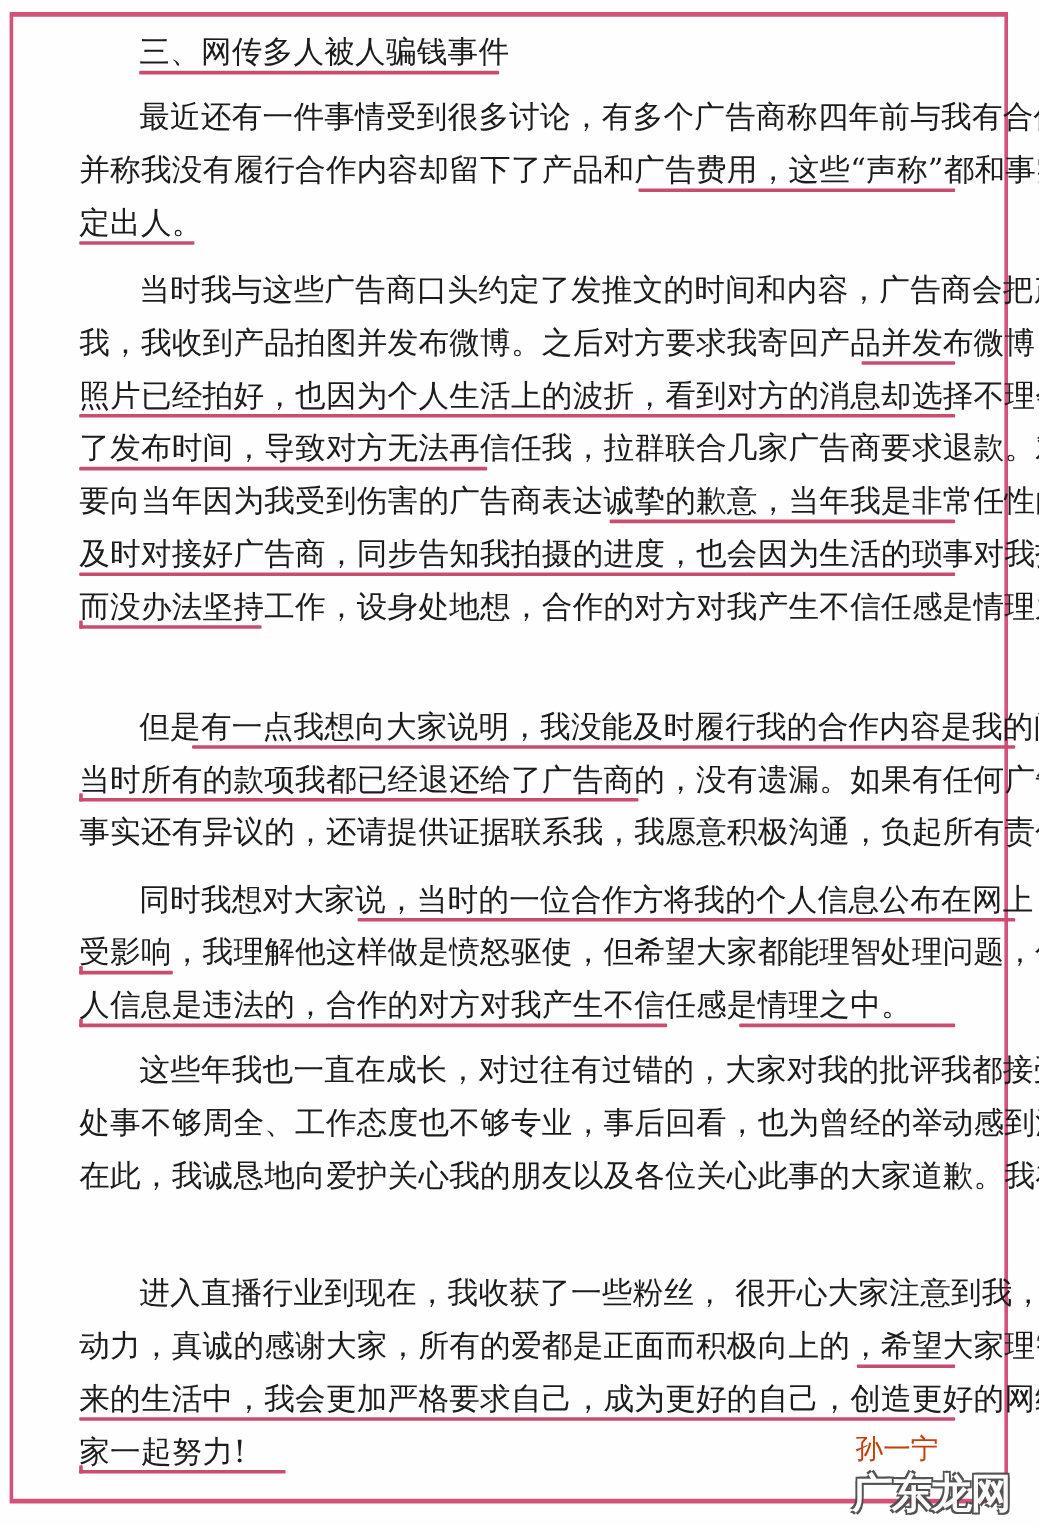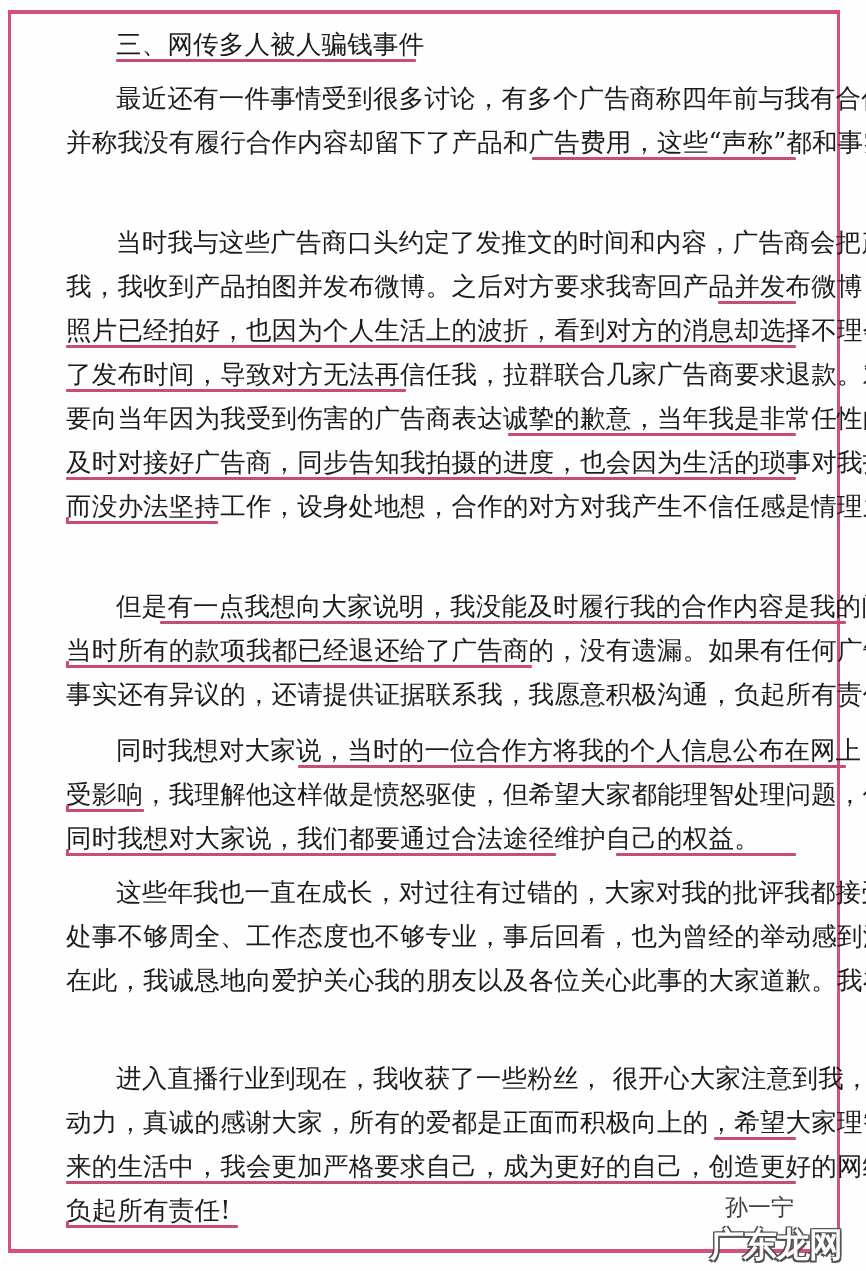--- a/index.html
+++ b/index.html
@@ -64,24 +64,24 @@
   .ul.hook:before{
     content:"";
     position:absolute;
     left:0;top:-4px;
     width:3px;height:7px;
     background:#c94d6e;
     border-radius:1px;
   }
   #sig{
     position:absolute;
-    right:72px;
+    right:84px;
     top:1192px;
     font-size:23px;
-    color:#404040;
+    color:#c2410c;
     font-family:"DejaVu Serif","Liberation Serif",serif;
   }
   #watermark{
     position:absolute;
     right:24px;
     top:1222px;
     font-size:34px;
     font-weight:bold;
     color:#ffffff;
     letter-spacing:-1px;
@@ -99,40 +99,41 @@
 <body>
 
 <div id="page">
 
   <div id="frame"></div>
 
   <div id="content">
       <div class="line indent" style="position: absolute; left: 0px; top: 22px; width: 730px;"><span class="txt title">三、网传多人被人骗钱事件</span><span class="ul" style="left: 50px; width: 300px; background: rgb(201, 77, 110);"></span></div>
       <div class="line indent" style="position: absolute; left: 0px; top: 76px; width: 730px;"><span class="txt">最近还有一件事情受到很多讨论，有多个广告商称四年前与我有合作关系，</span></div>
       <div class="line" style="position: absolute; left: 0px; top: 120px; width: 730px;"><span class="txt">并称我没有履行合作内容却留下了产品和广告费用，这些“声称”都和事实有一</span><span class="ul" style="left: 466px; width: 264px; background: rgb(201, 77, 110);"></span></div>
+      <div class="line" style="position: absolute; left: 0px; top: 164px; width: 730px;"><span class="txt">定出人。</span><span class="ul" style="left: 0px; width: 96px; background: rgb(201, 77, 110);"></span></div>
       <div class="line indent" style="position: absolute; left: 0px; top: 220px; width: 730px;"><span class="txt">当时我与这些广告商口头约定了发推文的时间和内容，广告商会把产品寄给</span></div>
       <div class="line" style="position: absolute; left: 0px; top: 264px; width: 730px;"><span class="txt">我，我收到产品拍图并发布微博。之后对方要求我寄回产品并发布微博，当时我</span><span class="ul" style="left: 652px; width: 78px; background: rgb(201, 77, 110);"></span></div>
       <div class="line" style="position: absolute; left: 0px; top: 308px; width: 730px;"><span class="txt">照片已经拍好，也因为个人生活上的波折，看到对方的消息却选择不理会，延误</span><span class="ul" style="left: 0px; width: 730px; background: rgb(201, 77, 110);"></span></div>
       <div class="line" style="position: absolute; left: 0px; top: 352px; width: 730px;"><span class="txt">了发布时间，导致对方无法再信任我，拉群联合几家广告商要求退款。对此，我</span><span class="ul" style="left: 0px; width: 340px; background: rgb(201, 77, 110);"></span></div>
       <div class="line" style="position: absolute; left: 0px; top: 396px; width: 730px;"><span class="txt">要向当年因为我受到伤害的广告商表达诚挚的歉意，当年我是非常任性的，没有</span><span class="ul" style="left: 442px; width: 288px; background: rgb(201, 77, 110);"></span></div>
       <div class="line" style="position: absolute; left: 0px; top: 440px; width: 730px;"><span class="txt">及时对接好广告商，同步告知我拍摄的进度，也会因为生活的琐事对我打击很大，</span><span class="ul" style="left: 0px; width: 730px; background: rgb(201, 77, 110);"></span></div>
       <div class="line" style="position: absolute; left: 0px; top: 484px; width: 730px;"><span class="txt">而没办法坚持工作，设身处地想，合作的对方对我产生不信任感是情理之中。我</span><span class="ul hook" style="left: 0px; width: 152px; background: rgb(201, 77, 110);"></span></div>
       <div class="line indent" style="position: absolute; left: 0px; top: 584px; width: 730px;"><span class="txt">但是有一点我想向大家说明，我没能及时履行我的合作内容是我的问题，但</span><span class="ul" style="left: 94px; width: 686px; background: rgb(201, 77, 110);"></span></div>
       <div class="line" style="position: absolute; left: 0px; top: 628px; width: 730px;"><span class="txt">当时所有的款项我都已经退还给了广告商的，没有遗漏。如果有任何广告商对于</span><span class="ul hook" style="left: 0px; width: 466px; background: rgb(201, 77, 110);"></span></div>
       <div class="line" style="position: absolute; left: 0px; top: 672px; width: 730px;"><span class="txt">事实还有异议的，还请提供证据联系我，我愿意积极沟通，负起所有责任。</span></div>
       <div class="line indent" style="position: absolute; left: 0px; top: 728px; width: 730px;"><span class="txt">同时我想对大家说，当时的一位合作方将我的个人信息公布在网上，我至今深</span><span class="ul" style="left: 232px; width: 548px; background: rgb(201, 77, 110);"></span></div>
       <div class="line" style="position: absolute; left: 0px; top: 772px; width: 730px;"><span class="txt">受影响，我理解他这样做是愤怒驱使，但希望大家都能理智处理问题，任意公布个</span><span class="ul hook" style="left: 0px; width: 78px; background: rgb(201, 77, 110);"></span></div>
       <div class="line" style="position: absolute; left: 0px; top: 816px; width: 730px;"><span class="txt"></span><span class="ul" style="left: 550px; width: 180px; background: rgb(201, 77, 110);"></span></div>
-      <div class="line" style="position: absolute; left: 0px; top: 816px; width: 730px;"><span class="txt">同时我想对大家说，我们都要通过合法途径维护自己的权益。</span><span class="ul hook" style="left: 0px; width: 490px; background: rgb(201, 77, 110);"></span></div>
+      <div class="line" style="position: absolute; left: 0px; top: 816px; width: 730px;"><span class="txt">人信息是违法的，合作的对方对我产生不信任感是情理之中。</span><span class="ul hook" style="left: 0px; width: 490px; background: rgb(201, 77, 110);"></span></div>
       <div class="line indent" style="position: absolute; left: 0px; top: 870px; width: 730px;"><span class="txt">这些年我也一直在成长，对过往有过错的，大家对我的批评我都接受，我的确</span></div>
       <div class="line" style="position: absolute; left: 0px; top: 914px; width: 730px;"><span class="txt">处事不够周全、工作态度也不够专业，事后回看，也为曾经的举动感到深深懊悔。</span></div>
       <div class="line" style="position: absolute; left: 0px; top: 958px; width: 730px;"><span class="txt">在此，我诚恳地向爱护关心我的朋友以及各位关心此事的大家道歉。我在改</span></div>
       <div class="line indent" style="position: absolute; left: 0px; top: 1056px; width: 730px;"><span class="txt">进入直播行业到现在，我收获了一些粉丝， 很开心大家注意到我，这给予我很大的</span></div>
       <div class="line" style="position: absolute; left: 0px; top: 1100px; width: 730px;"><span class="txt">动力，真诚的感谢大家，所有的爱都是正面而积极向上的，希望大家理智冲浪。在接下</span><span class="ul" style="left: 648px; width: 82px; background: rgb(201, 77, 110);"></span></div>
       <div class="line" style="position: absolute; left: 0px; top: 1144px; width: 730px;"><span class="txt">来的生活中，我会更加严格要求自己，成为更好的自己，创造更好的网络世界，大</span><span class="ul" style="left: 0px; width: 730px; background: rgb(201, 77, 110);"></span></div>
-      <div class="line" style="position: absolute; left: 0px; top: 1188px; width: 730px;"><span class="txt">负起所有责任!</span><span class="ul hook" style="left: 0px; width: 172px; background: rgb(201, 77, 110);"></span></div>
+      <div class="line" style="position: absolute; left: 0px; top: 1188px; width: 730px;"><span class="txt">家一起努力!</span><span class="ul hook" style="left: 0px; width: 172px; background: rgb(201, 77, 110);"></span></div>
     </div>
 
   <div id="sig">孙一宁</div>
 
   <div id="watermark">广东龙网</div>
 
 </div>
 
 </body></html>

